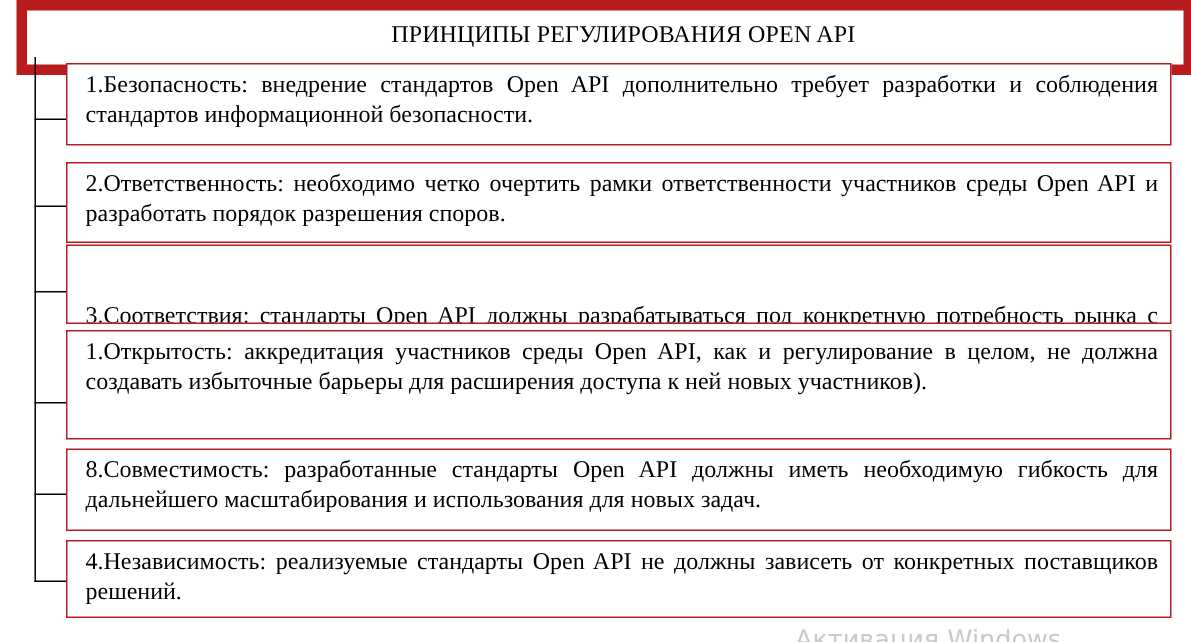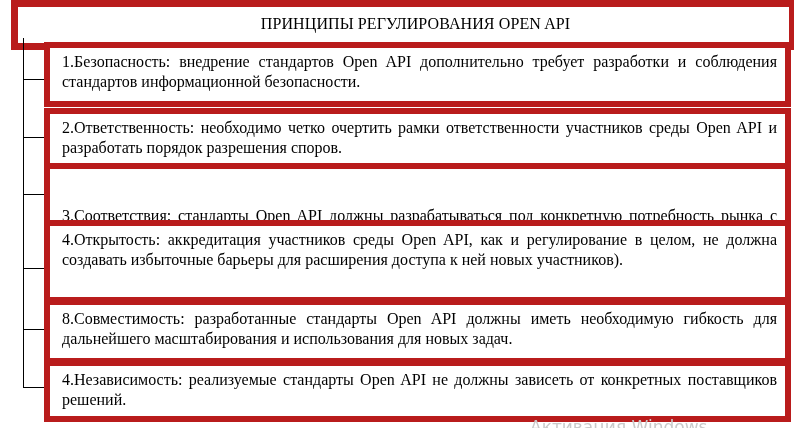--- a/index.html
+++ b/index.html
@@ -4,21 +4,21 @@
 <style>
   html, body { margin:0; padding:0; background:#ffffff; }
   body { width:794px; height:428px; position:relative; overflow:hidden;
          font-family:"Liberation Serif", "DejaVu Serif", serif; color:#000; }
   .header { position:absolute; left:11px; top:0px; width:771px; height:36px;
             border:7px solid #b91c1c; box-sizing:content-box; display:flex;
             align-items:center; justify-content:center; font-size:16px; letter-spacing:0.1px; }
   .header span { position:relative; left:12px; top:-1px; }
   .vline { position:absolute; left:23px; top:38px; width:1px; height:350px; background:#000; }
   .hline { position:absolute; left:23px; width:22px; height:1px; background:#000; }
-  .item { position:absolute; left:44px; width:735px; border:6px solid #b91c1c;
+  .item { position:absolute; left:44px; width:735px; border:1px solid #b91c1c;
           background:#fff; box-sizing:content-box; overflow:hidden; }
   .item p { margin:0; padding:4px 8px 0 12px; font-size:16px; line-height:20px;
             text-align:justify; text-align-last:left; }
   .watermark { position:absolute; left:530px; top:417px; font-family:"DejaVu Sans", sans-serif;
                font-size:17px; color:#c9c9c9; white-space:nowrap; }
 </style>
 </head>
 <body>
 
 <div class="header">
@@ -40,21 +40,21 @@
 
 <div class="item" style="top:108px; height:52px;">
   <p>2.Ответственность: необходимо четко очертить рамки ответственности участников среды Open API и разработать порядок разрешения споров.</p>
 </div>
 
 <div class="item" style="top:163px; height:51px;">
   <p style="padding-top:9px;margin-top:28px;">3.Соответствия: стандарты Open API должны разрабатываться под конкретную потребность рынка с учетом изучения спроса и предложения.</p>
 </div>
 
 <div class="item" style="top:220px; height:71px;">
-  <p>4.Открытость: аккредитация участников среды Open API, как и регулирование в целом, не должна создавать избыточные барьеры для расширения доступа к ней новых участников).</p>
+  <p>1.Открытость: аккредитация участников среды Open API, как и регулирование в целом, не должна создавать избыточные барьеры для расширения доступа к ней новых участников).</p>
 </div>
 
 <div class="item" style="top:299px; height:53px;">
   <p>8.Совместимость: разработанные стандарты Open API должны иметь необходимую гибкость для дальнейшего масштабирования и использования для новых задач.</p>
 </div>
 
 <div class="item" style="top:360px; height:50px;">
   <p>4.Независимость: реализуемые стандарты Open API не должны зависеть от конкретных поставщиков решений.</p>
 </div>
 

